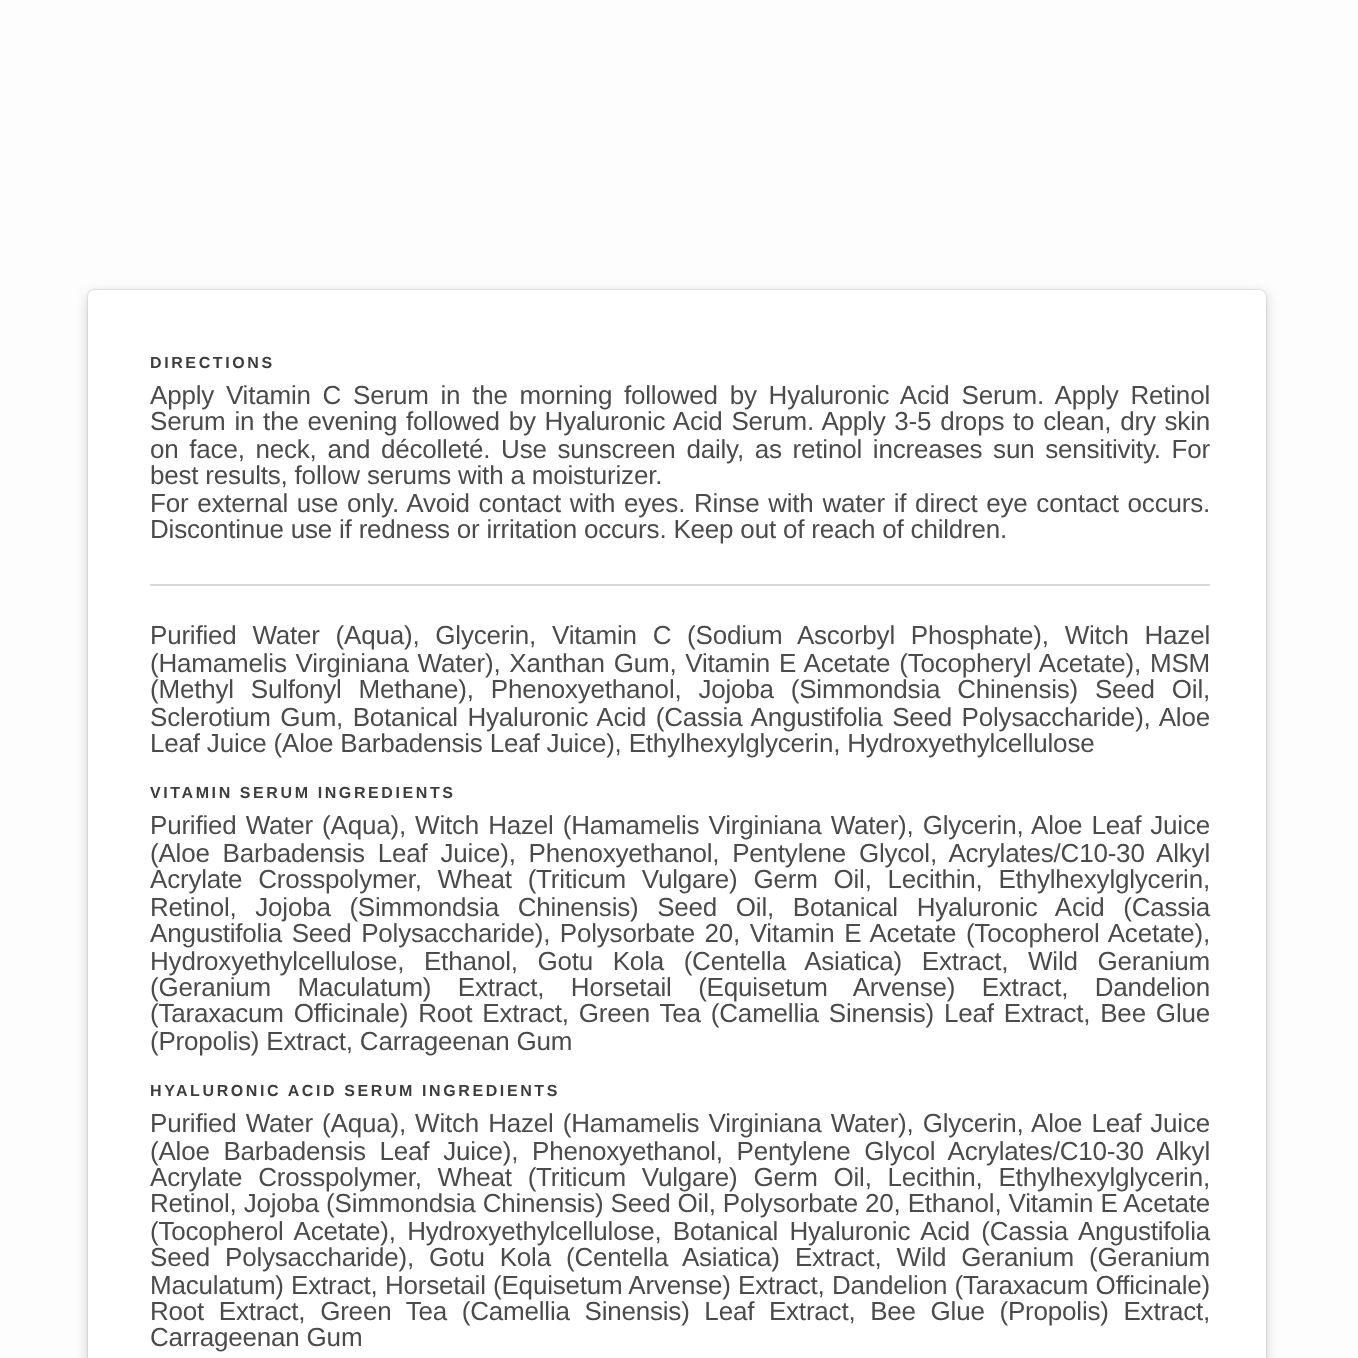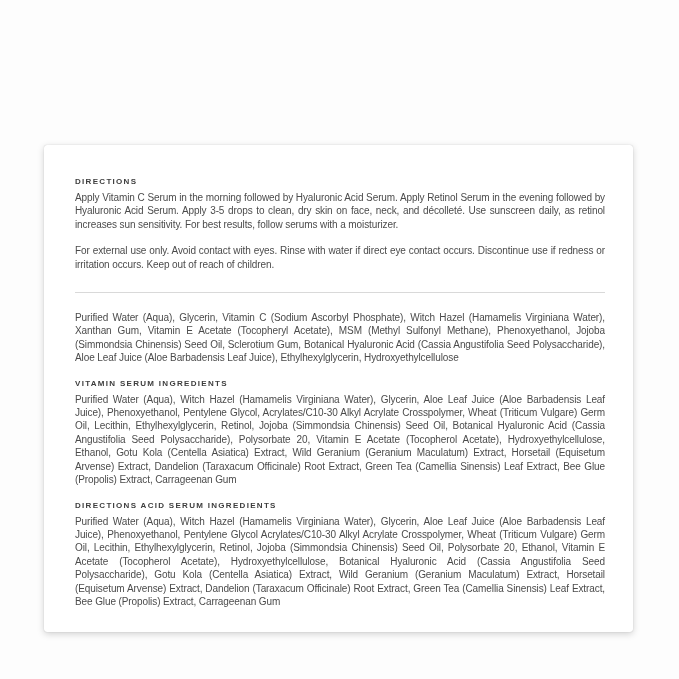--- a/index.html
+++ b/index.html
@@ -29,28 +29,27 @@
   }
   .card h2 {
     margin: 0 0 5px 0;
     font-size: 8px;
     font-weight: bold;
     letter-spacing: 1.3px;
     color: #3d3d3d;
   }
   .card p {
     margin: 0;
-    font-size: 10px;
+    font-size: 13px;
     letter-spacing: -0.1px;
     line-height: 13.4px;
     color: #4b4b4b;
     text-align: justify;
   }
   .card p + p {
-    margin-top: 13px;
   }
   .divider {
     border: none;
     border-top: 1px solid #d9d9d9;
     margin: 21px 0 18px 0;
   }
   .ingredient-section {
     margin-top: 14px;
   }
   .ingredient-section:first-of-type {
@@ -74,18 +73,18 @@
     <section class="ingredient-section">
       <p>Purified Water (Aqua), Glycerin, Vitamin C (Sodium Ascorbyl Phosphate), Witch Hazel (Hamamelis Virginiana Water), Xanthan Gum, Vitamin E Acetate (Tocopheryl Acetate), MSM (Methyl Sulfonyl Methane), Phenoxyethanol, Jojoba (Simmondsia Chinensis) Seed Oil, Sclerotium Gum, Botanical Hyaluronic Acid (Cassia Angustifolia Seed Polysaccharide), Aloe Leaf Juice (Aloe Barbadensis Leaf Juice), Ethylhexylglycerin, Hydroxyethylcellulose</p>
     </section>
 
     <section class="ingredient-section">
       <h2>VITAMIN SERUM INGREDIENTS</h2>
       <p>Purified Water (Aqua), Witch Hazel (Hamamelis Virginiana Water), Glycerin, Aloe Leaf Juice (Aloe Barbadensis Leaf Juice), Phenoxyethanol, Pentylene Glycol, Acrylates/C10-30 Alkyl Acrylate Crosspolymer, Wheat (Triticum Vulgare) Germ Oil, Lecithin, Ethylhexylglycerin, Retinol, Jojoba (Simmondsia Chinensis) Seed Oil, Botanical Hyaluronic Acid (Cassia Angustifolia Seed Polysaccharide), Polysorbate 20, Vitamin E Acetate (Tocopherol Acetate), Hydroxyethylcellulose, Ethanol, Gotu Kola (Centella Asiatica) Extract, Wild Geranium (Geranium Maculatum) Extract, Horsetail (Equisetum Arvense) Extract, Dandelion (Taraxacum Officinale) Root Extract, Green Tea (Camellia Sinensis) Leaf Extract, Bee Glue (Propolis) Extract, Carrageenan Gum</p>
     </section>
 
     <section class="ingredient-section">
-      <h2>DIRECTIONS ACID SERUM INGREDIENTS</h2>
+      <h2>HYALURONIC ACID SERUM INGREDIENTS</h2>
       <p>Purified Water (Aqua), Witch Hazel (Hamamelis Virginiana Water), Glycerin, Aloe Leaf Juice (Aloe Barbadensis Leaf Juice), Phenoxyethanol, Pentylene Glycol Acrylates/C10-30 Alkyl Acrylate Crosspolymer, Wheat (Triticum Vulgare) Germ Oil, Lecithin, Ethylhexylglycerin, Retinol, Jojoba (Simmondsia Chinensis) Seed Oil, Polysorbate 20, Ethanol, Vitamin E Acetate (Tocopherol Acetate), Hydroxyethylcellulose, Botanical Hyaluronic Acid (Cassia Angustifolia Seed Polysaccharide), Gotu Kola (Centella Asiatica) Extract, Wild Geranium (Geranium Maculatum) Extract, Horsetail (Equisetum Arvense) Extract, Dandelion (Taraxacum Officinale) Root Extract, Green Tea (Camellia Sinensis) Leaf Extract, Bee Glue (Propolis) Extract, Carrageenan Gum</p>
     </section>
 
   </div>
 </div>
 
 </body></html>

